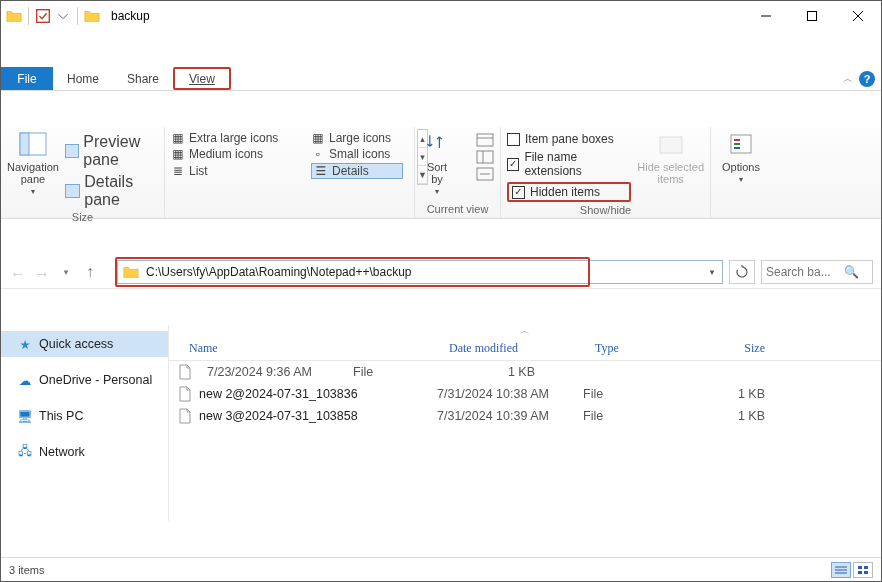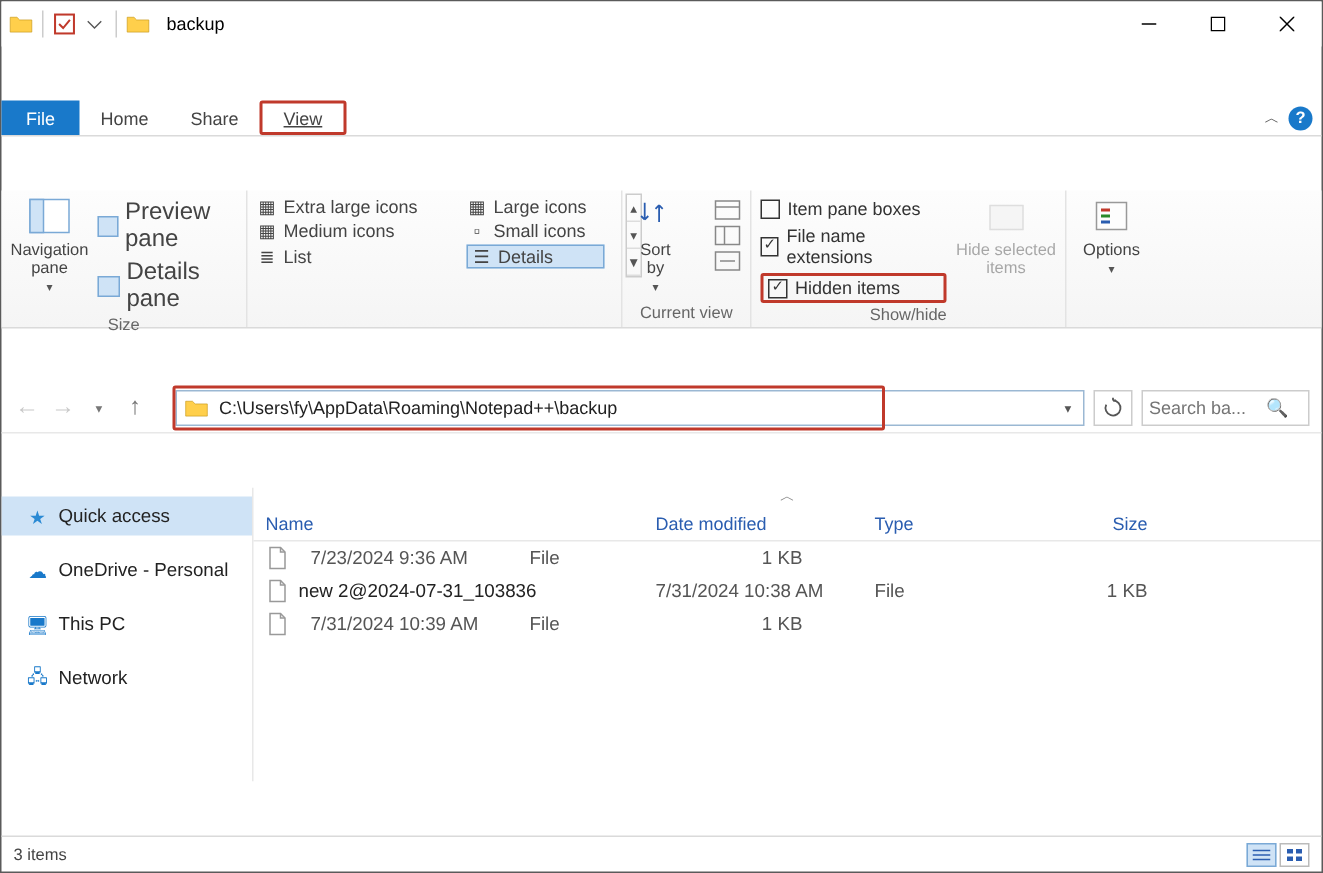--- a/index.html
+++ b/index.html
@@ -75,21 +75,21 @@
 
 .content { flex:1; display:flex; overflow:hidden; }
 .sidebar { width:168px; border-right:1px solid #e8e8e8; padding-top:6px;}
 .side-item { display:flex; align-items:center; gap:6px; font-size:12.5px; color:#222; padding:5px 8px 5px 16px;}
 .side-item.sel { background:#cfe3f6; }
 .side-item .sic { width:16px; height:16px; display:flex; align-items:center; justify-content:center;}
 
 .main { flex:1; display:flex; flex-direction:column;}
 .sort-caret-row { height:12px; display:flex; justify-content:center; align-items:center; color:#888; font-size:10px;}
 .col-headers { height:24px; display:flex; align-items:center; border-bottom:1px solid #e8e8e8; font-size:12px; color:#2a5db0;}
-.col-headers .col { padding-left:8px; }
+.col-headers .col { padding-left:20px;font-family:Liberation Serif, serif; }
 .col-name { width:260px;}
 .col-date { width:146px;}
 .col-type { width:122px;}
 .col-size { width:80px; text-align:right; padding-right:12px;}
 
 .file-row { height:22px; display:flex; align-items:center; font-size:12.5px; color:#222;}
 .file-row .fic { width:16px; height:16px; margin:0 6px 0 8px;}
 .file-row .fname { width:230px;}
 .file-row .fdate { width:146px; color:#555; padding-left:8px;}
 .file-row .ftype { width:122px; color:#555; padding-left:8px;}
@@ -385,20 +385,21 @@
             <span class="fname">new 2@2024-07-31_103836</span>
             <span class="fdate">7/31/2024 10:38 AM</span>
             <span class="ftype">File</span>
             <span class="fsize">1 KB</span>
           </div>
           <div class="file-row">
             <svg class="fic" viewBox="0 0 16 16">
               <path d="M3 1h7l3 3v11H3z" fill="#fff" stroke="#999"></path>
               <path d="M10 1v3h3" fill="none" stroke="#999"></path>
             </svg>
+            <span class="fname">new 3@2024-07-31_103858</span>
             <span class="fdate">7/31/2024 10:39 AM</span>
             <span class="ftype">File</span>
             <span class="fsize">1 KB</span>
           </div>
         </div>
     </div>
   </div>
 
   <div class="status">
     <span>3 items</span>

